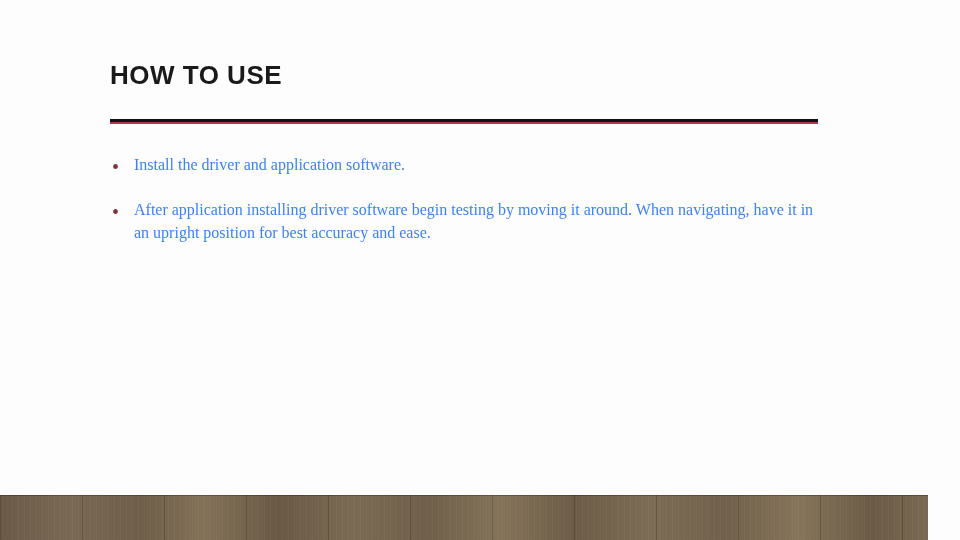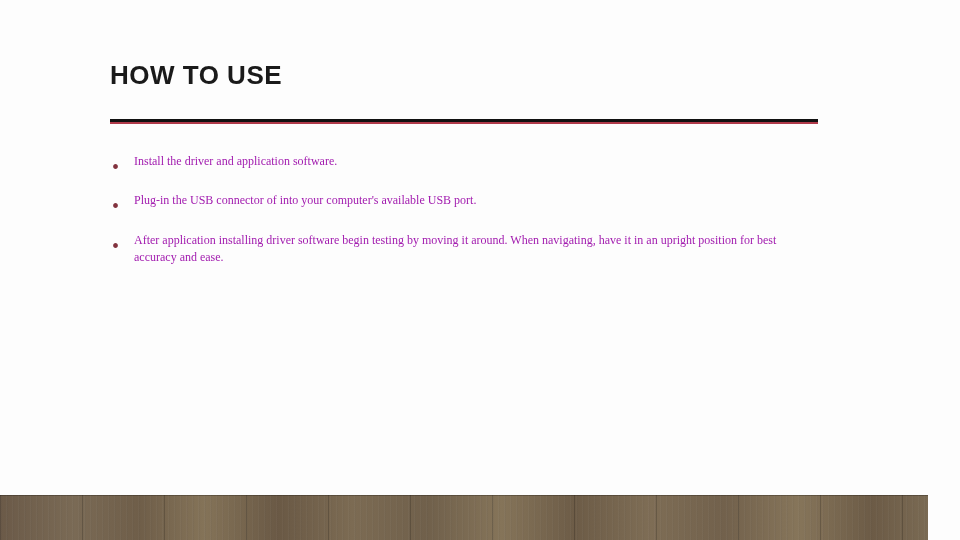--- a/index.html
+++ b/index.html
@@ -41,23 +41,23 @@
   }
   .content {
     margin-top: 28px;
   }
   ul.bullets {
     list-style: none;
   }
   ul.bullets li {
     position: relative;
     padding-left: 24px;
-    font-size: 12px;
+    font-size: 16px;
     line-height: 1.45;
-    color: #a21caf;
+    color: #3b82f6;
     margin-bottom: 22px;
   }
   ul.bullets li::before {
     content: "•";
     position: absolute;
     left: 2px;
     top: 0;
     color: #82323e;
     font-size: 20px;
     line-height: 1.45;
@@ -86,18 +86,17 @@
 
 <div class="slide">
   <h1 class="title">HOW TO USE</h1>
   <div class="divider">
     <div class="bar-dark"></div>
     <div class="bar-accent"></div>
   </div>
   <div class="content">
     <ul class="bullets">
       <li><span>Install the driver and application software.</span></li>
-      <li><span>Plug-in the USB  connector  of into your computer's available USB port.</span></li>
       <li><span>After application installing driver software begin testing by moving it around. When navigating, have it in an upright position for best accuracy and ease.</span></li>
     </ul>
   </div>
   <div class="wood-strip"></div>
 </div>
 
 </body></html>

